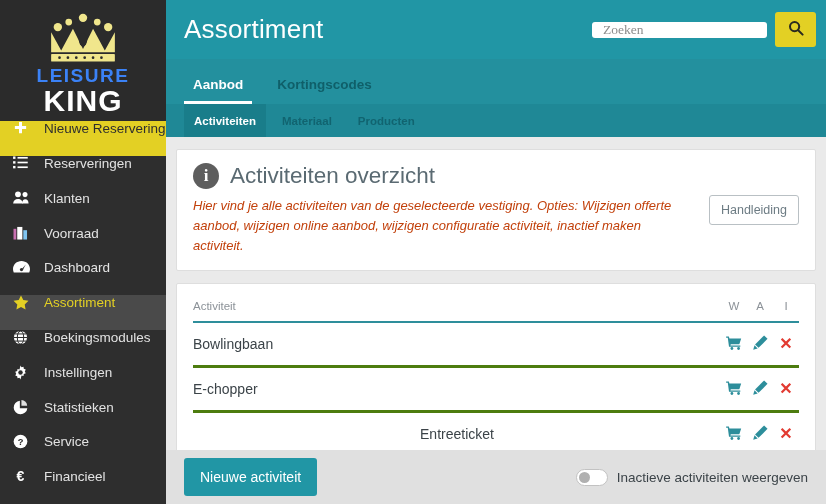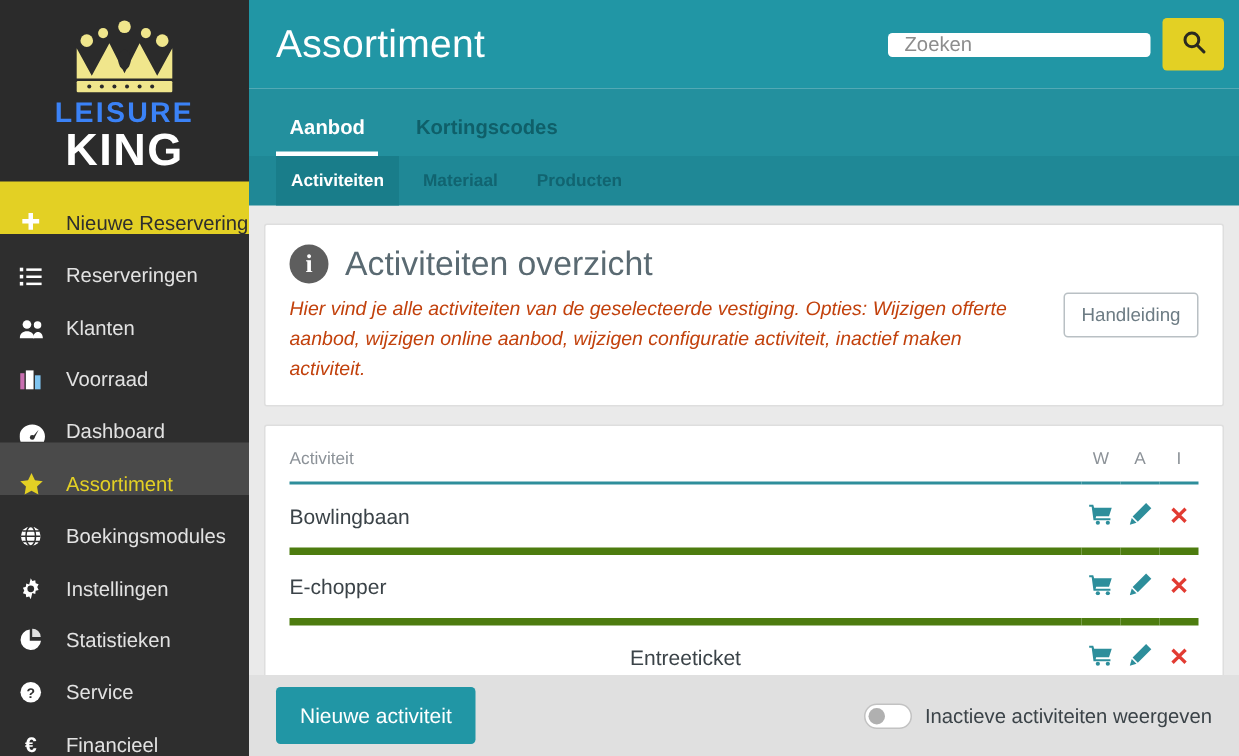--- a/index.html
+++ b/index.html
@@ -50,21 +50,21 @@
     font-family: "Liberation Sans", sans-serif;
     font-weight: bold;
     color: #fff;
     font-size: 30px;
     letter-spacing: 1px;
     line-height: 30px;
   }
 
   .nav-item {
     display: flex;
-    align-items: flex-end;
+    align-items: flex-start;
     height: 39px;
     padding-left: 13px;
     font-size: 13.5px;
     color: #e2e2e2;
     cursor: pointer;
     position: relative;
   }
   .nav-item .nav-ico {
     width: 22px;
     min-width: 22px;
@@ -117,21 +117,21 @@
     align-items: center;
   }
   .search-input {
     width: 175px;
     height: 16px;
     border: none;
     border-radius: 3px;
     padding: 0 11px;
     font-size: 13.5px;
     color: #444;
-    font-family: Liberation Sans, sans-serif;
+    font-family: Liberation Serif, serif;
     outline: none;
     background: #fff;
   }
   .search-input::placeholder { color: #8d8d8d; }
   .search-btn {
     width: 41px; height: 35px;
     margin-left: 8px;
     background: #e3d024;
     border: none;
     border-radius: 3px;
@@ -266,21 +266,21 @@
     border-bottom: 2px solid #2e8e9b;
   }
   table.list th.act-col {
     text-align: center;
     width: 26px;
   }
   table.list td {
     font-size: 14px;
     color: #3b4348;
     padding: 12px 0 12px 0;
-    border-bottom: 5px solid #4d7c0f;
+    border-bottom: 3px solid #4d7c0f;
   }
   table.list tr:last-child td { border-bottom: 1px solid #2e8e9b; text-align: center; }
   table.list td.act-col {
     text-align: center;
     width: 26px;
   }
   .ico-btn {
     display: inline-flex;
     align-items: center;
     justify-content: center;

